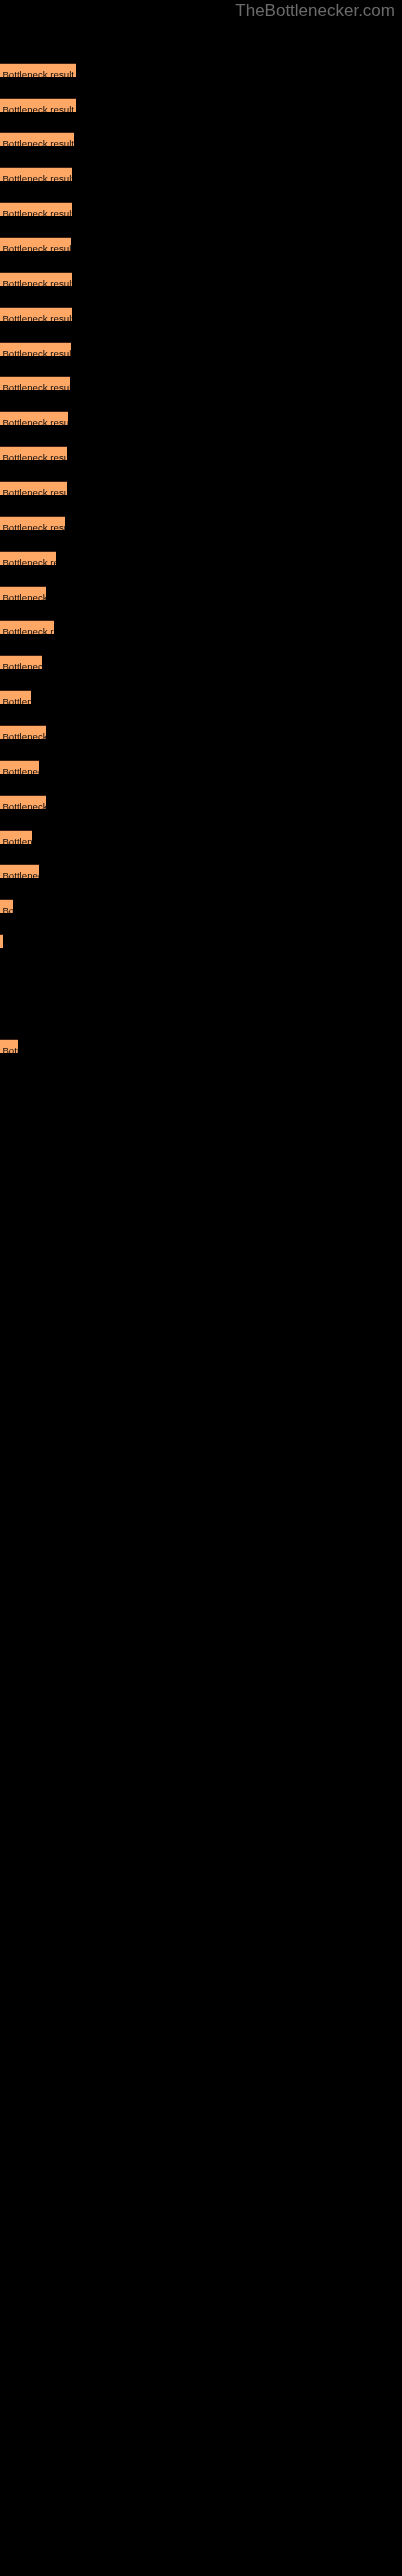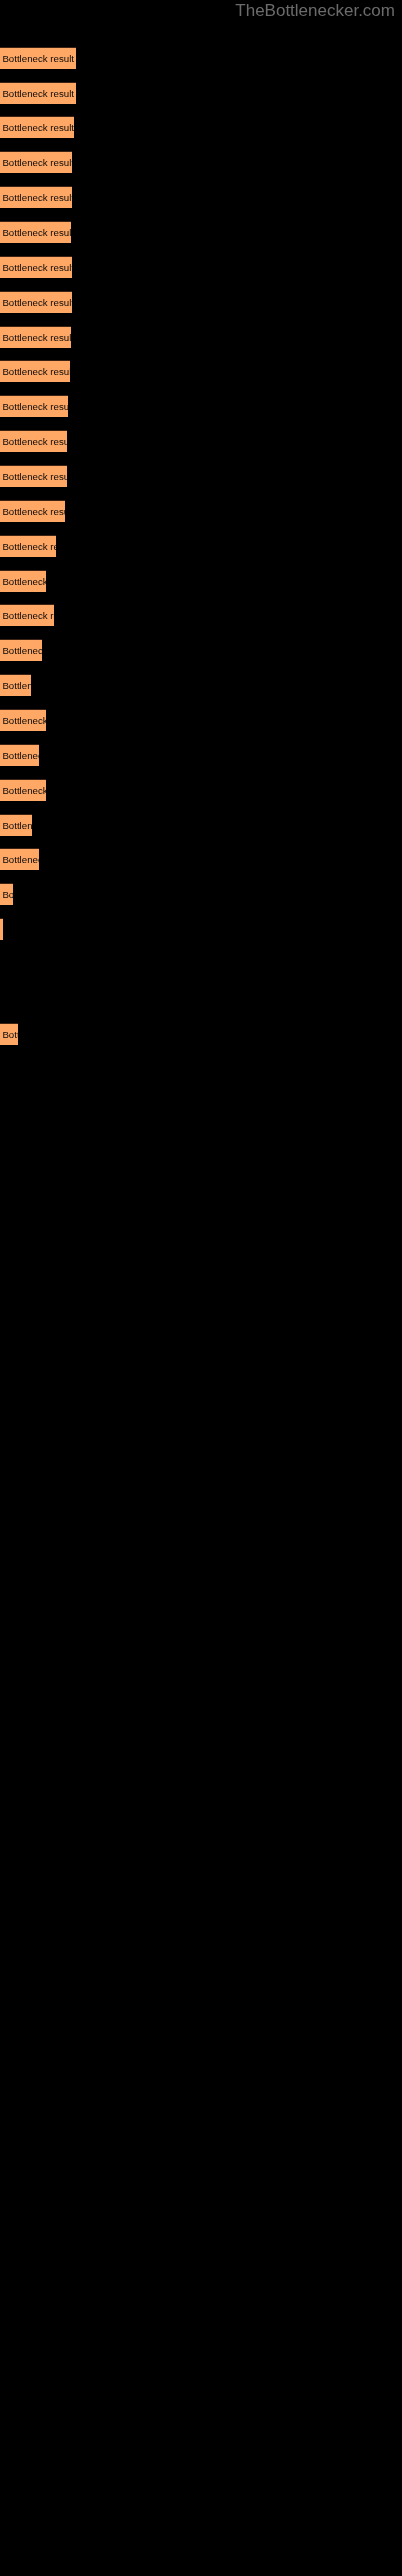--- a/index.html
+++ b/index.html
@@ -41,22 +41,22 @@
     height: 2576px;
   }
   .bar-row {
     position: absolute;
     left: 0;
     height: 22px;
   }
   .bar-rect {
     position: absolute;
     left: 0;
-    top: 0;
-    height: 22px;
+    top: 16px;
+    height: 14px;
     background: #ffa765;
     border-top: 0.8px solid #3a2113;
     box-sizing: border-box;
     overflow: hidden;
   }
   .bar-label {
     position: absolute;
     left: 2.4px;
     top: 0;
     height: 22px;

